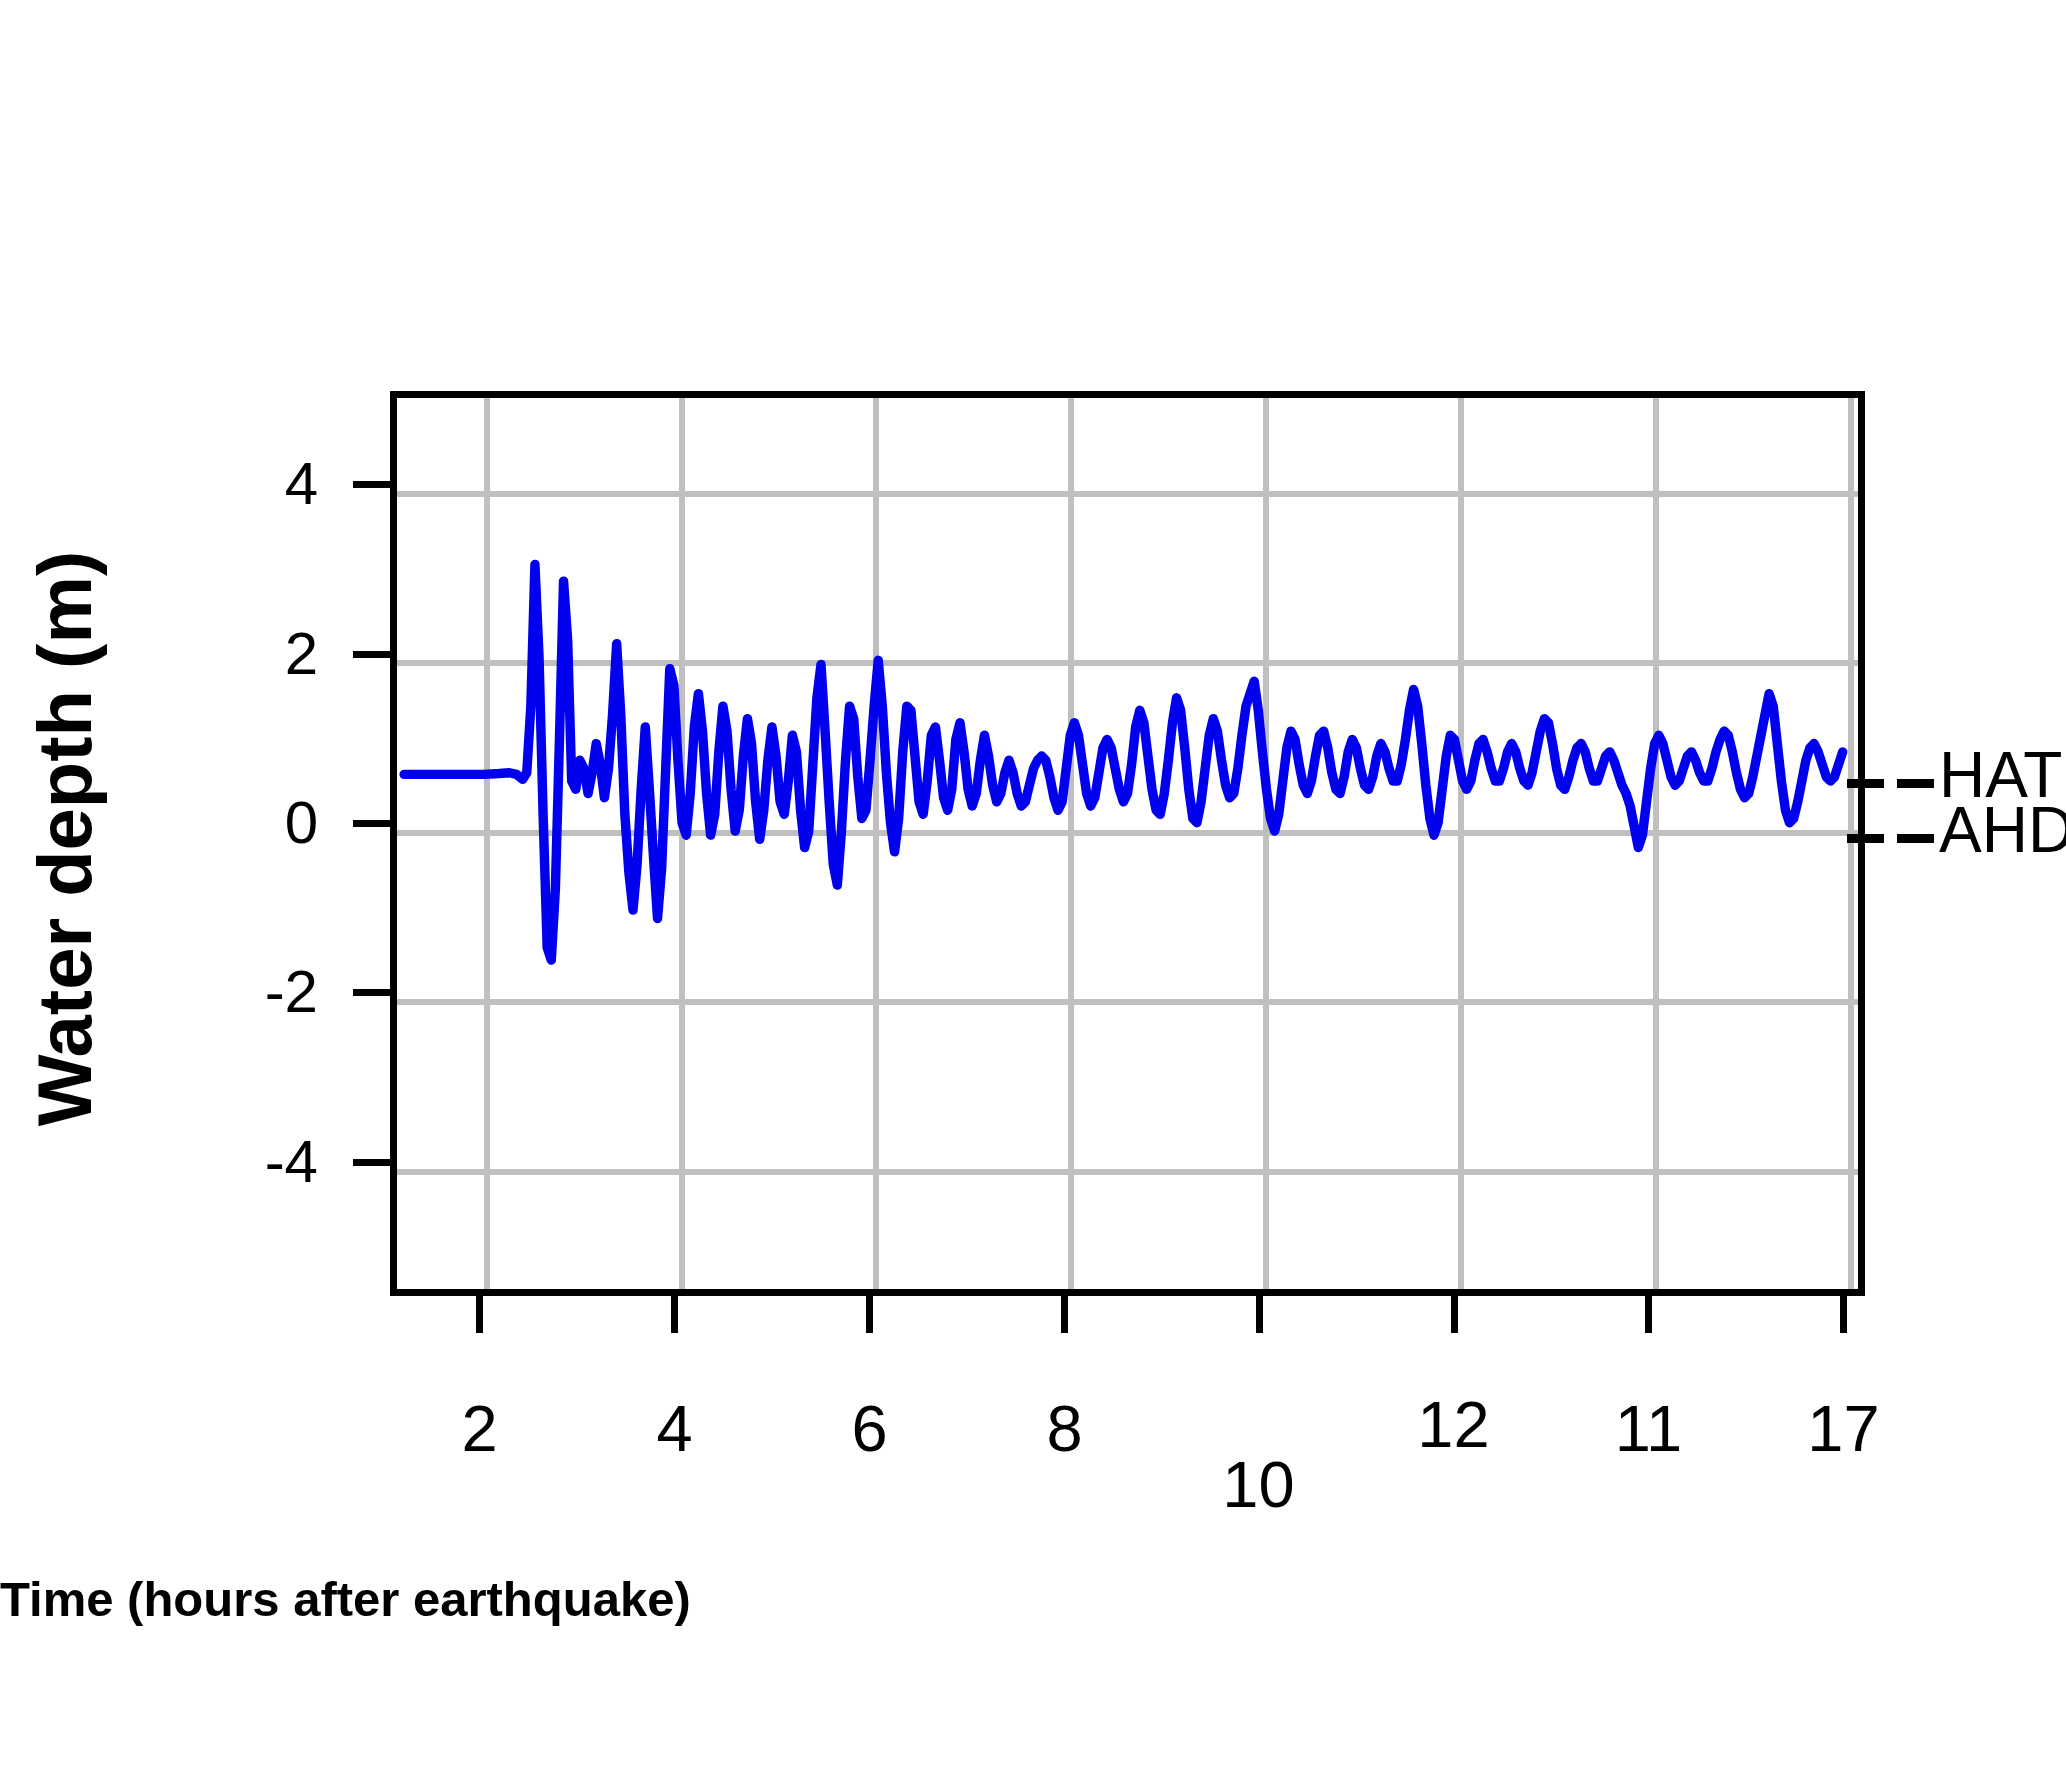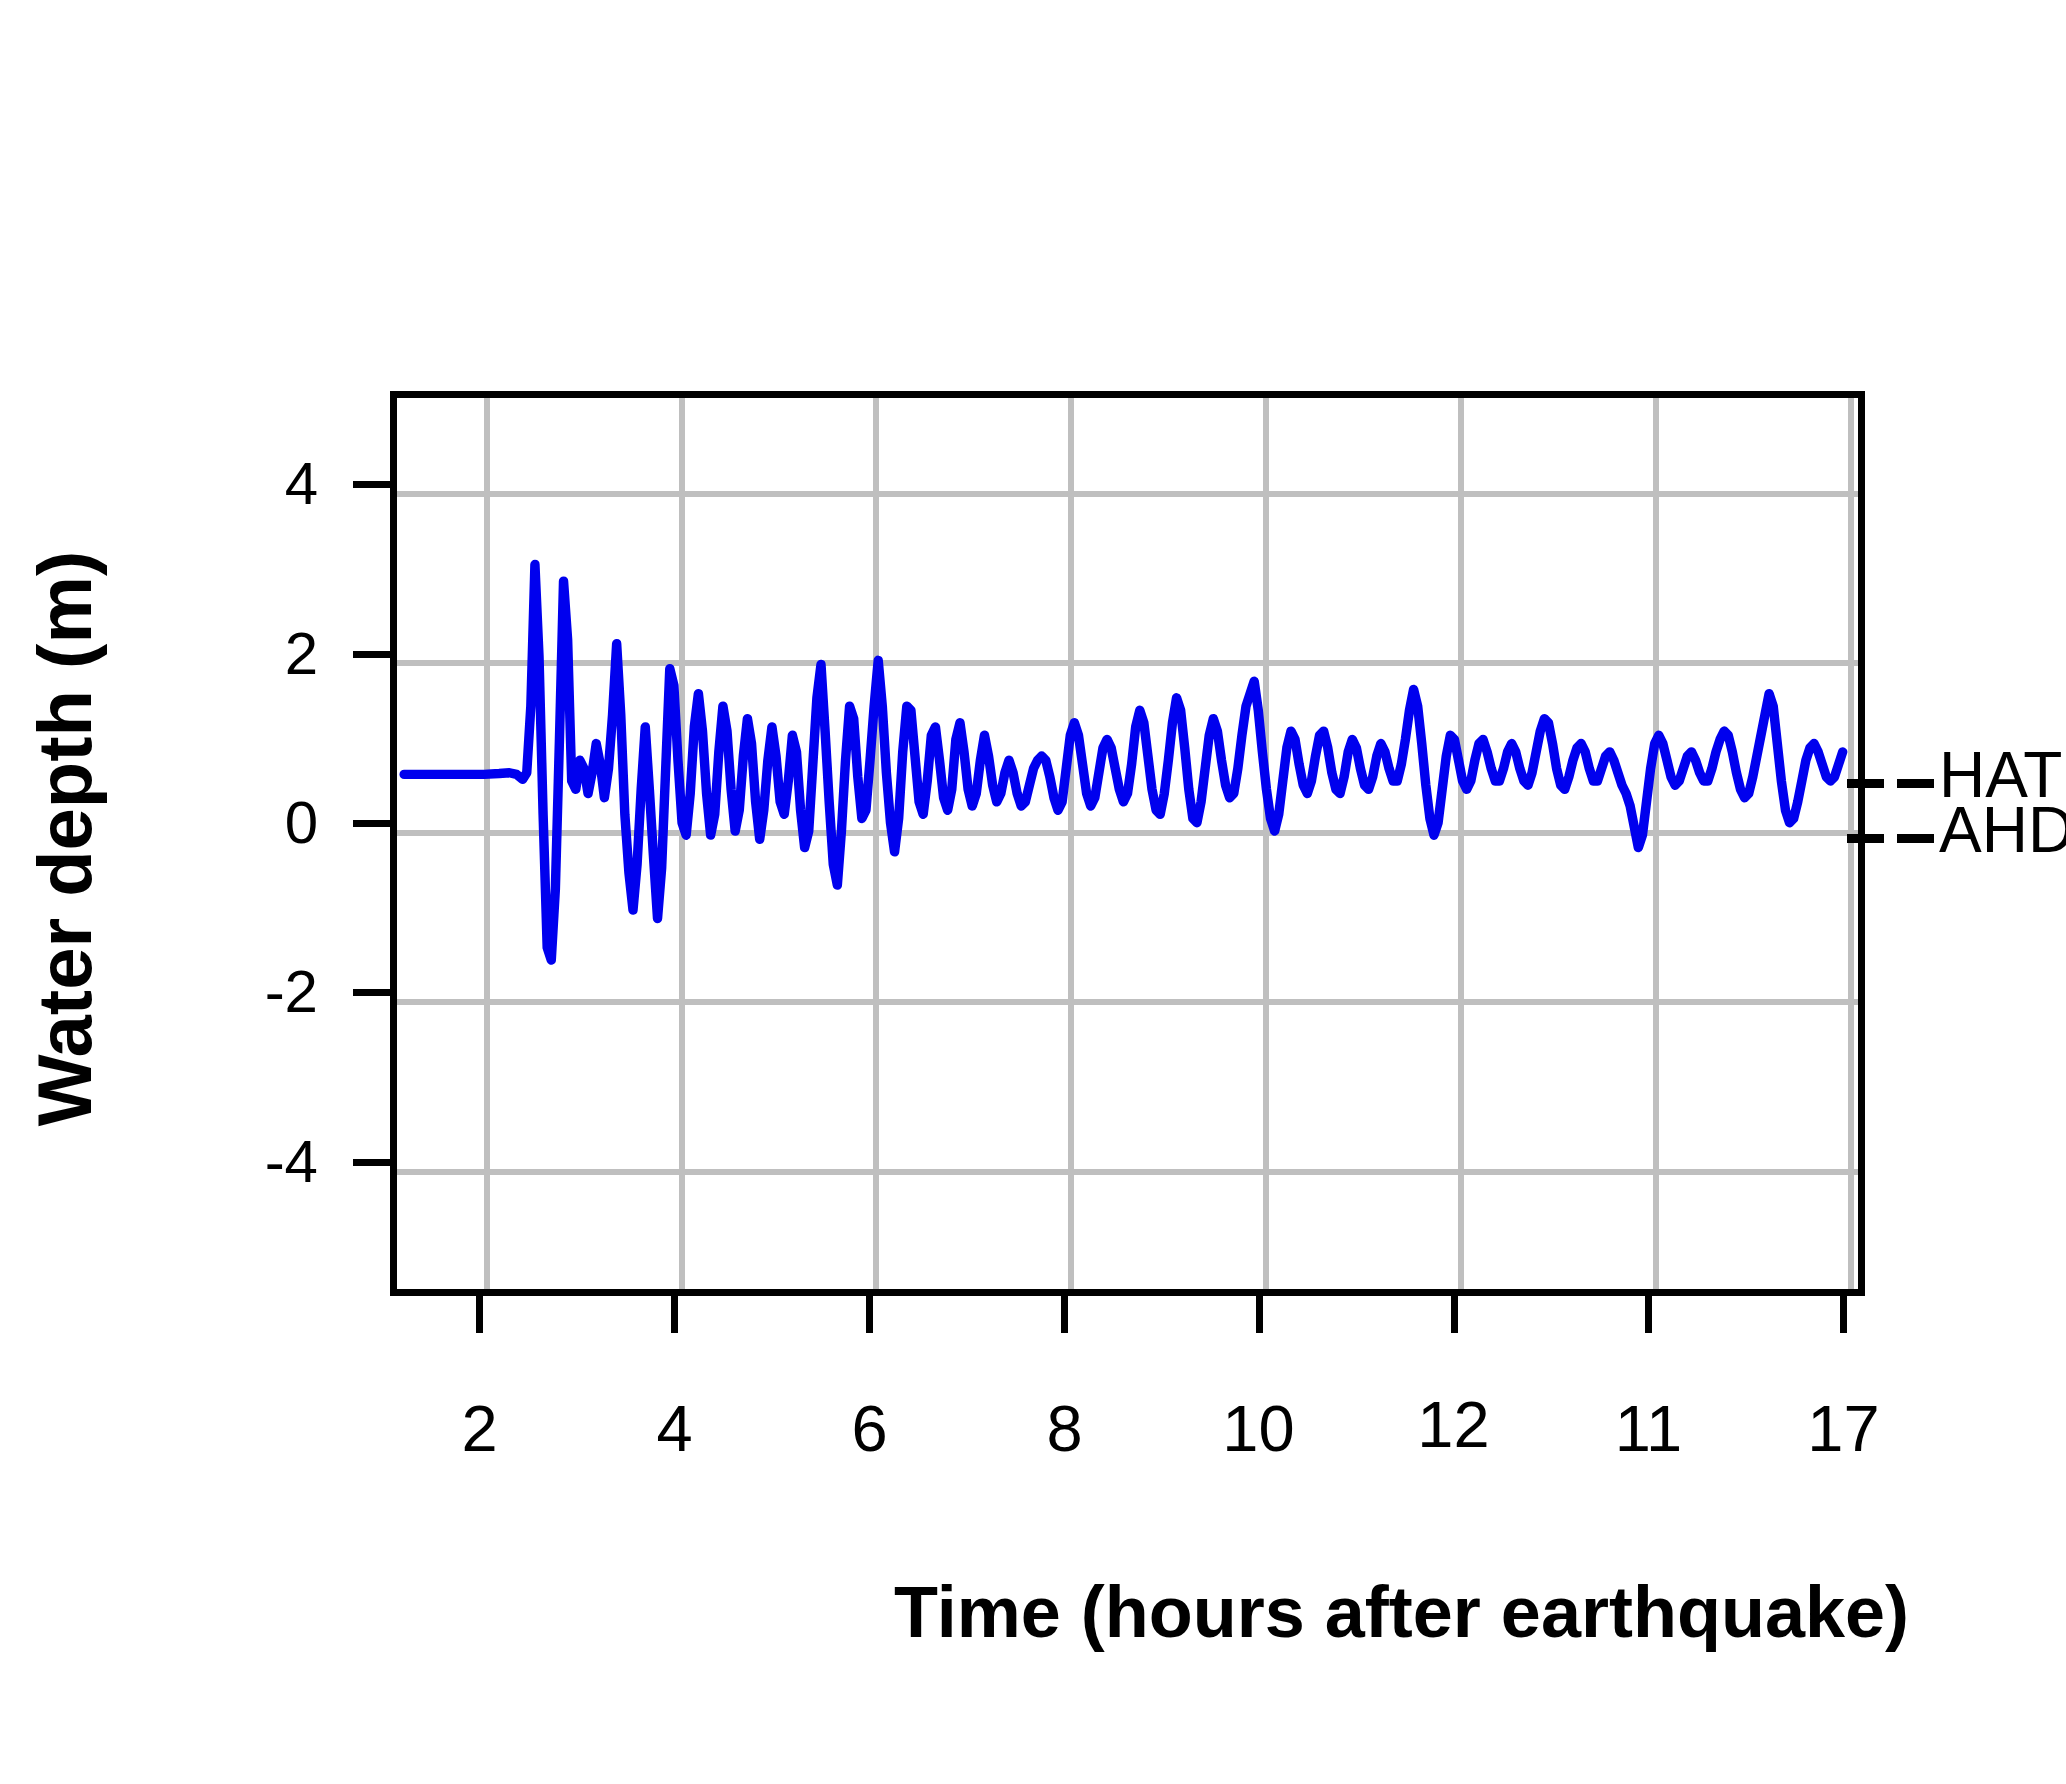--- a/index.html
+++ b/index.html
@@ -39,22 +39,22 @@
     font-size:65px;font-weight:400;color:#000;
     text-align:center;width:143px;
     line-height:65px;
     font-family:"Liberation Sans",sans-serif;
   }
 
   
   #x-axis-title{
     position:absolute;
     left:0;top:1571px;width:1909px;
-    text-align:right;
-    font-size:72px;font-weight:bold;color:#000;
+    text-align:left;
+    font-size:49px;font-weight:bold;color:#000;
     font-family:"Liberation Sans",sans-serif;
   }
   #y-axis-title{
     position:absolute;
     left:-294px; top:795px;
     width:716px;
     text-align:center;
     font-size:76px;font-weight:bold;color:#000;
     transform:rotate(-90deg);
     transform-origin:center center;
@@ -116,21 +116,21 @@
   <div class="xtick" style="left:1061px; top:1296px;"></div>
   <div class="xtick" style="left:1256px; top:1296px;"></div>
   <div class="xtick" style="left:1451px; top:1296px;"></div>
   <div class="xtick" style="left:1645px; top:1296px;"></div>
   <div class="xtick" style="left:1840px; top:1296px;"></div>
 
   <div class="xlabel-txt" style="left:408px;  top:1396px;">2</div>
   <div class="xlabel-txt" style="left:603px;  top:1396px;">4</div>
   <div class="xlabel-txt" style="left:798px; top:1396px;">6</div>
   <div class="xlabel-txt" style="left:993px; top:1396px;">8</div>
-  <div class="xlabel-txt" style="left:1187px; top:1396px;">10</div>
+  <div class="xlabel-txt" style="left:1187px; top:1452px;">10</div>
   <div class="xlabel-txt" style="left:1382px; top:1392px;">12</div>
   <div class="xlabel-txt" style="left:1577px; top:1396px;">11</div>
   <div class="xlabel-txt" style="left:1772px; top:1396px;">17</div>
 
   <div class="datum-tick" style="left:1847px; top:779px;"></div>
   <div class="datum-dash" style="left:1897px; top:779px; width:37px;"></div>
   <div class="datum-label" style="left:1939px; top:743px;">HAT</div>
 
   <div class="datum-tick" style="left:1847px; top:834px;"></div>
   <div class="datum-dash" style="left:1897px; top:834px; width:37px;"></div>

